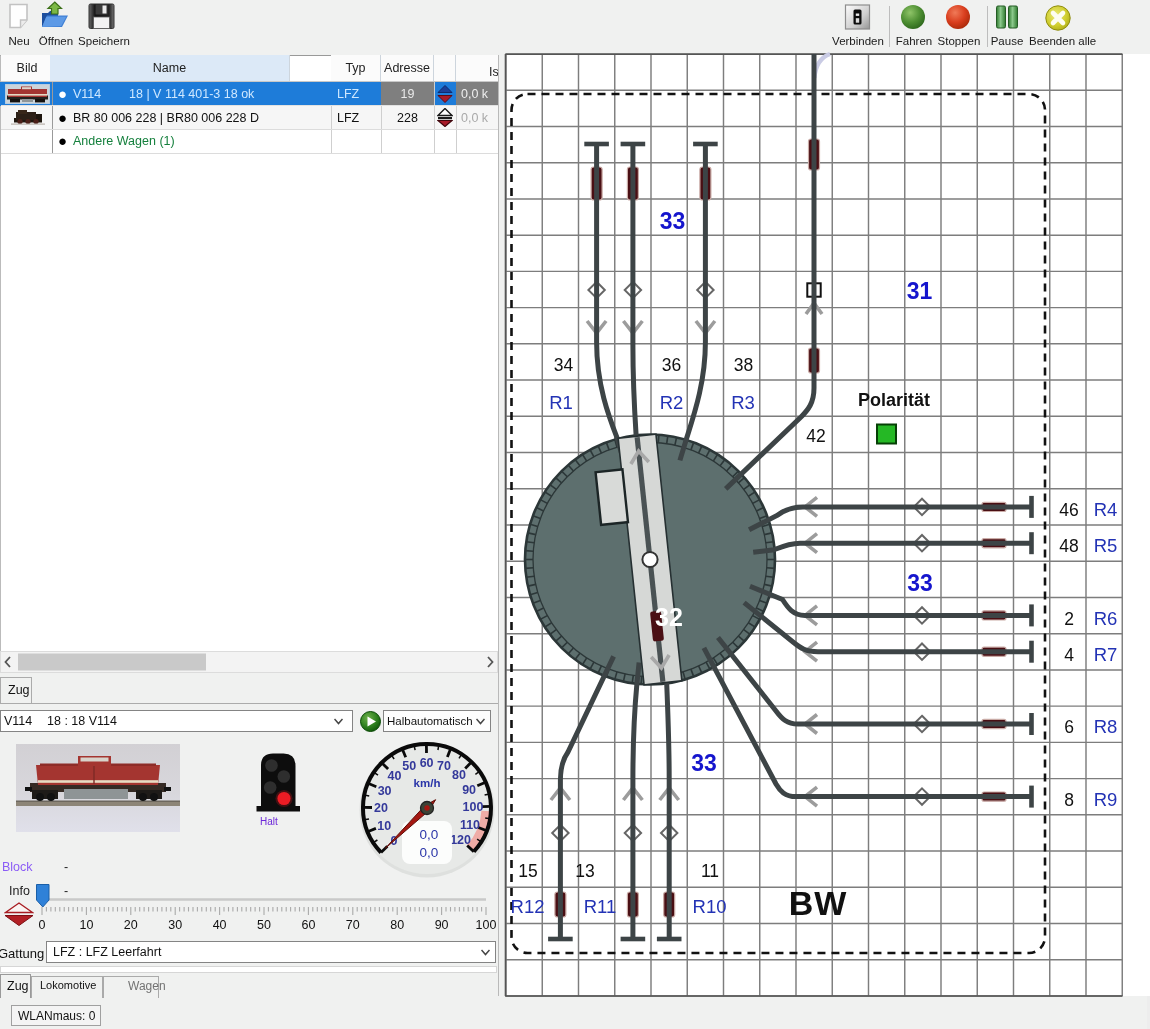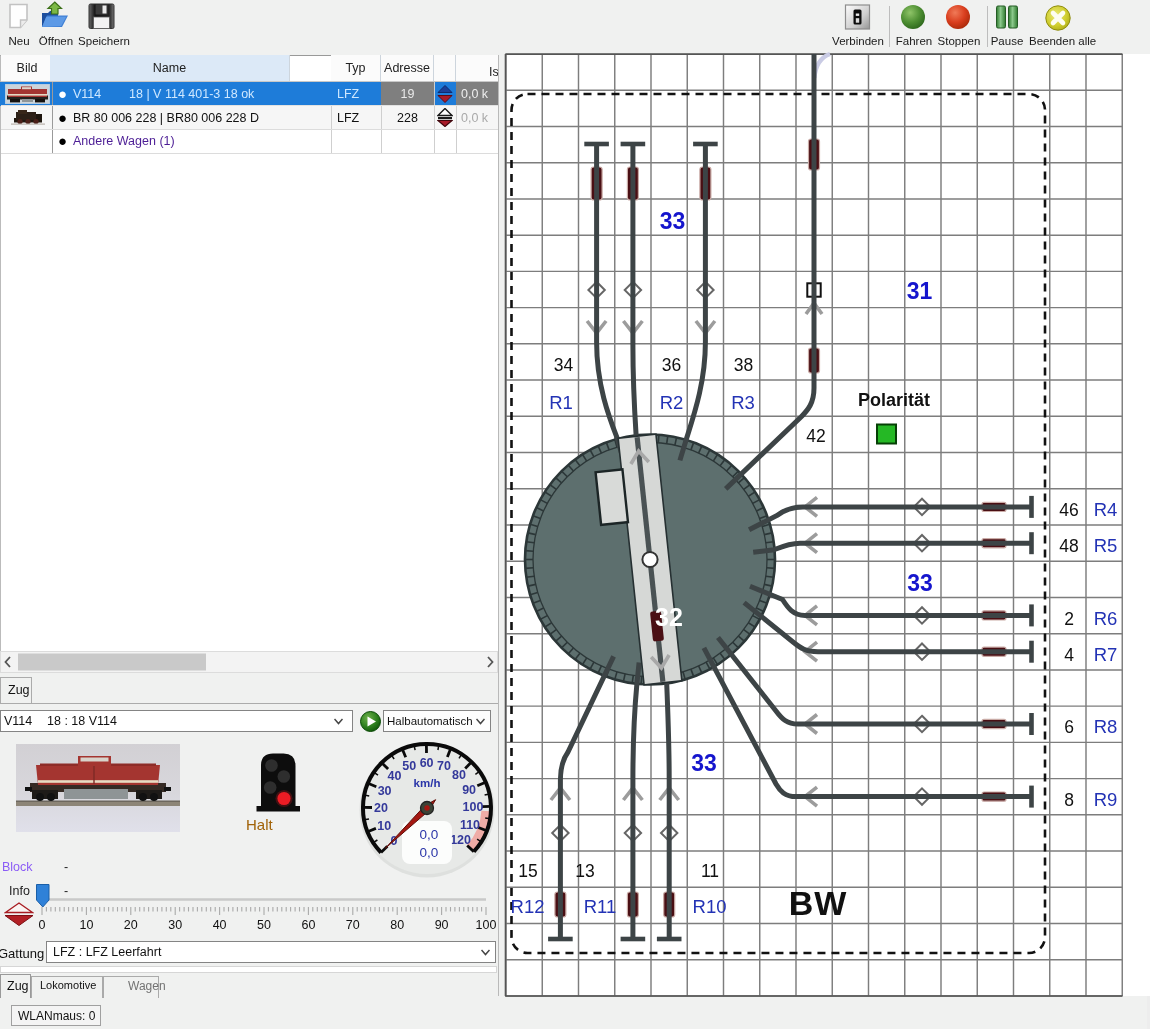--- a/index.html
+++ b/index.html
@@ -137,21 +137,21 @@
 <div class="cell" style="left:337px;top:110.5px;color:#111">LFZ</div>
 <div class="cell" style="left:381px;top:110.5px;width:53px;text-align:center;color:#111">228</div>
 <svg class="abs" style="left:437px;top:107.5px" width="16" height="19" xmlns="http://www.w3.org/2000/svg">
   <polygon points="1,7.5 15,7.5 8,0.5" fill="#fdfdfd" stroke="#1a1a1a" stroke-width="1.4"></polygon>
   <rect x="1" y="9" width="14" height="2.2" fill="#1a1a1a"></rect>
   <polygon points="1,12.5 15,12.5 8,18.5" fill="#a81a28" stroke="#40060c" stroke-width="1.2"></polygon>
 </svg>
 <div class="cell" style="left:461px;top:110.5px;color:#a9a9a9">0,0 k</div>
 
 <div class="cell" style="left:58px;top:132px;color:#000;font-size:15px">●</div>
-<div class="cell" style="left:73px;top:134px;color:#4c1d95">Andere Wagen (1)</div>
+<div class="cell" style="left:73px;top:134px;color:#15803d">Andere Wagen (1)</div>
 
 <div class="abs" style="left:52px;top:82px;width:1px;height:71px;background:#9a9a9a"></div>
 <div class="abs" style="left:331px;top:105px;width:1px;height:48px;background:#cfcfcf"></div>
 <div class="abs" style="left:381px;top:105px;width:1px;height:48px;background:#cfcfcf"></div>
 <div class="abs" style="left:434px;top:82px;width:1px;height:71px;background:#cfcfcf"></div>
 <div class="abs" style="left:456px;top:105px;width:1px;height:48px;background:#cfcfcf"></div>
 <div class="abs" style="left:1px;top:105px;width:497px;height:1px;background:#e2e2e2"></div>
 <div class="abs" style="left:1px;top:129px;width:497px;height:1px;background:#dcdcdc"></div>
 <div class="abs" style="left:1px;top:152.8px;width:497px;height:1px;background:#dcdcdc"></div>
 
@@ -220,21 +220,21 @@
 
 <svg class="abs" style="left:252px;top:750px" width="52" height="64" xmlns="http://www.w3.org/2000/svg">
   <path d="M 9 57 L 9 15.5 Q 9 3.5 21 3.5 L 31.5 3.5 Q 43.5 3.5 43.5 15.5 L 43.5 57 Z" fill="#0d0d0d"></path>
   <rect x="4.5" y="56" width="43.5" height="5.5" fill="#0d0d0d"></rect>
   <circle cx="19.5" cy="15.5" r="6.3" fill="#2e2e2e"></circle>
   <circle cx="31.8" cy="26.5" r="6.3" fill="#2e2e2e"></circle>
   <circle cx="18.2" cy="37.5" r="6.3" fill="#2e2e2e"></circle>
   <circle cx="32" cy="48.5" r="8.6" fill="#ec1c24" opacity="0.25"></circle>
   <circle cx="32" cy="48.5" r="6.6" fill="#ec1c24"></circle>
 </svg>
-<div class="cell" style="left:246px;top:816px;color:#a16207;font-size:15px">Halt</div>
+<div class="cell" style="left:260px;top:816px;color:#6d28d9;font-size:10px">Halt</div>
 
 <svg width="150" height="150" style="position:absolute;left:352px;top:733px" xmlns="http://www.w3.org/2000/svg">
     <circle cx="75.0" cy="77.0" r="67.5" fill="#dee0de"></circle>
     <circle cx="75.0" cy="75.0" r="66" fill="#e7e9e7"></circle>
     <path d="M 133.9 78.0 A 59 59 0 0 1 118.1 115.2" fill="none" stroke="#efaca6" stroke-width="9"></path>
     <path d="M 138.4 78.3 A 63.5 63.5 0 0 1 121.4 118.3" fill="none" stroke="#c4342a" stroke-width="2"></path>
     <path d="M 29.0 119.5 A 64 64 0 1 1 121.8 118.6" fill="none" stroke="#0a0a0a" stroke-width="4"></path>
     <g stroke="#0a0a0a">
       <line x1="35.4" y1="113.2" x2="29.0" y2="119.5" stroke-width="2.8"></line>
       <line x1="25.4" y1="107.0" x2="21.2" y2="109.7" stroke-width="1.5"></line>

